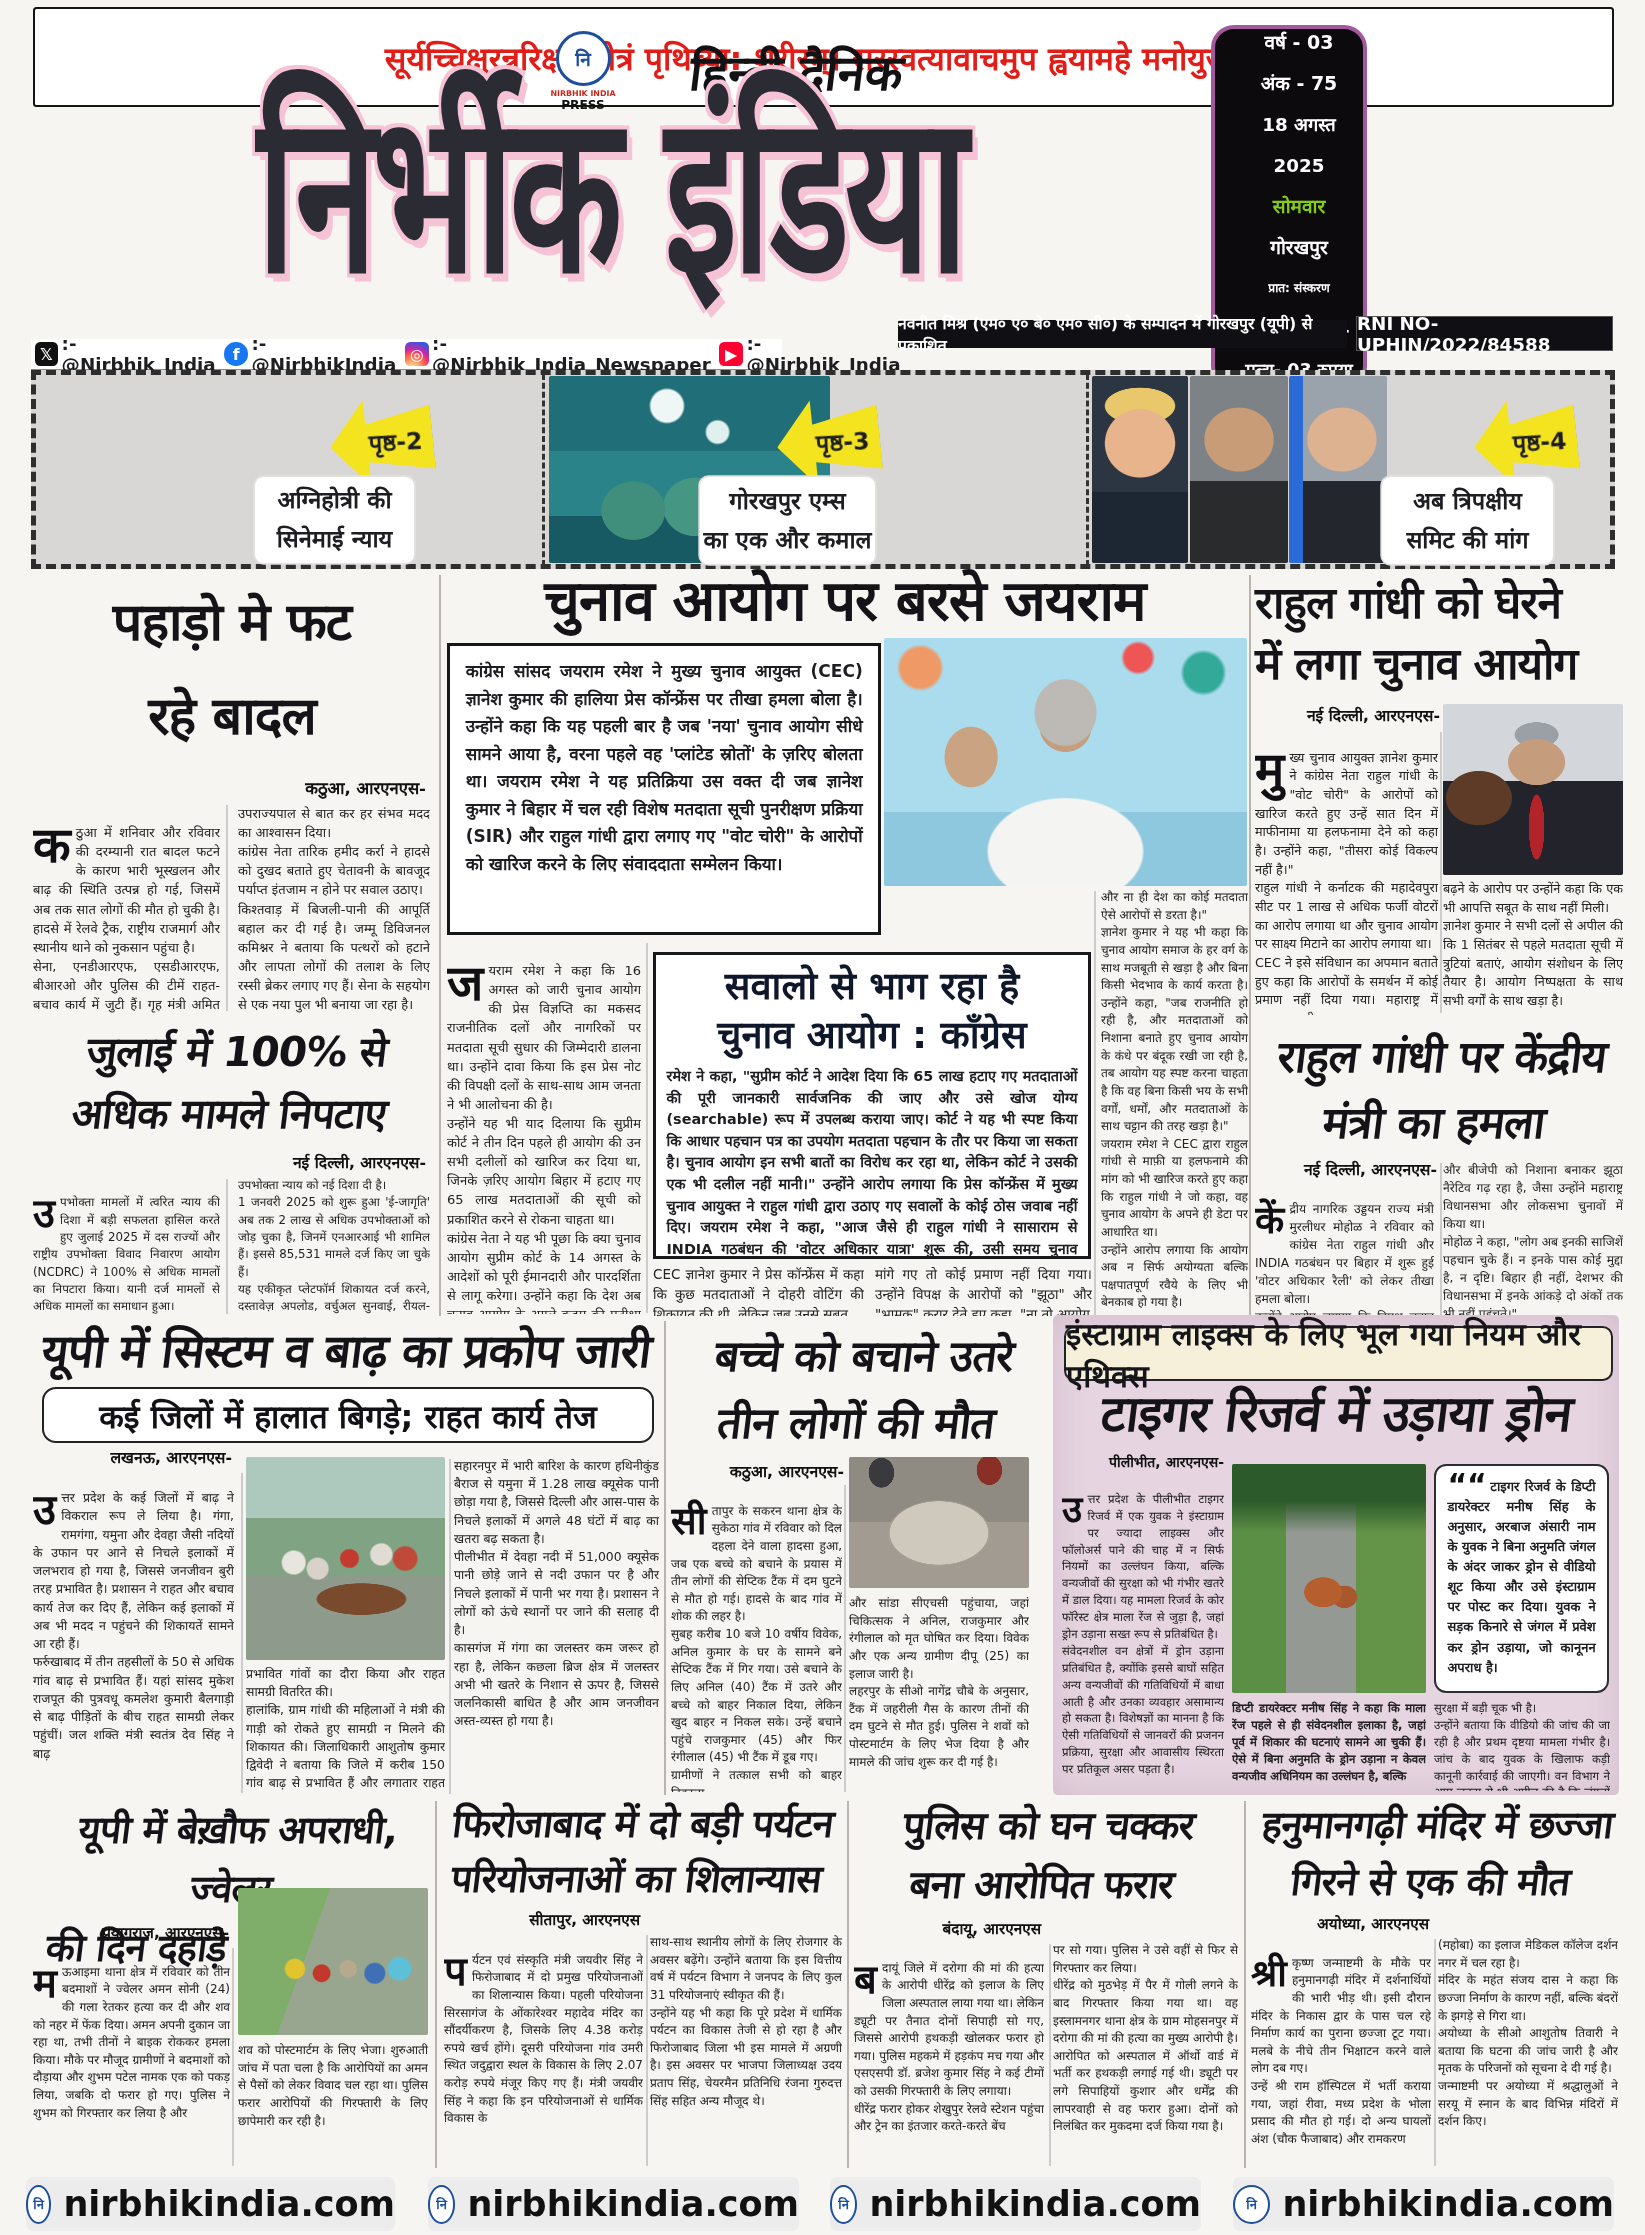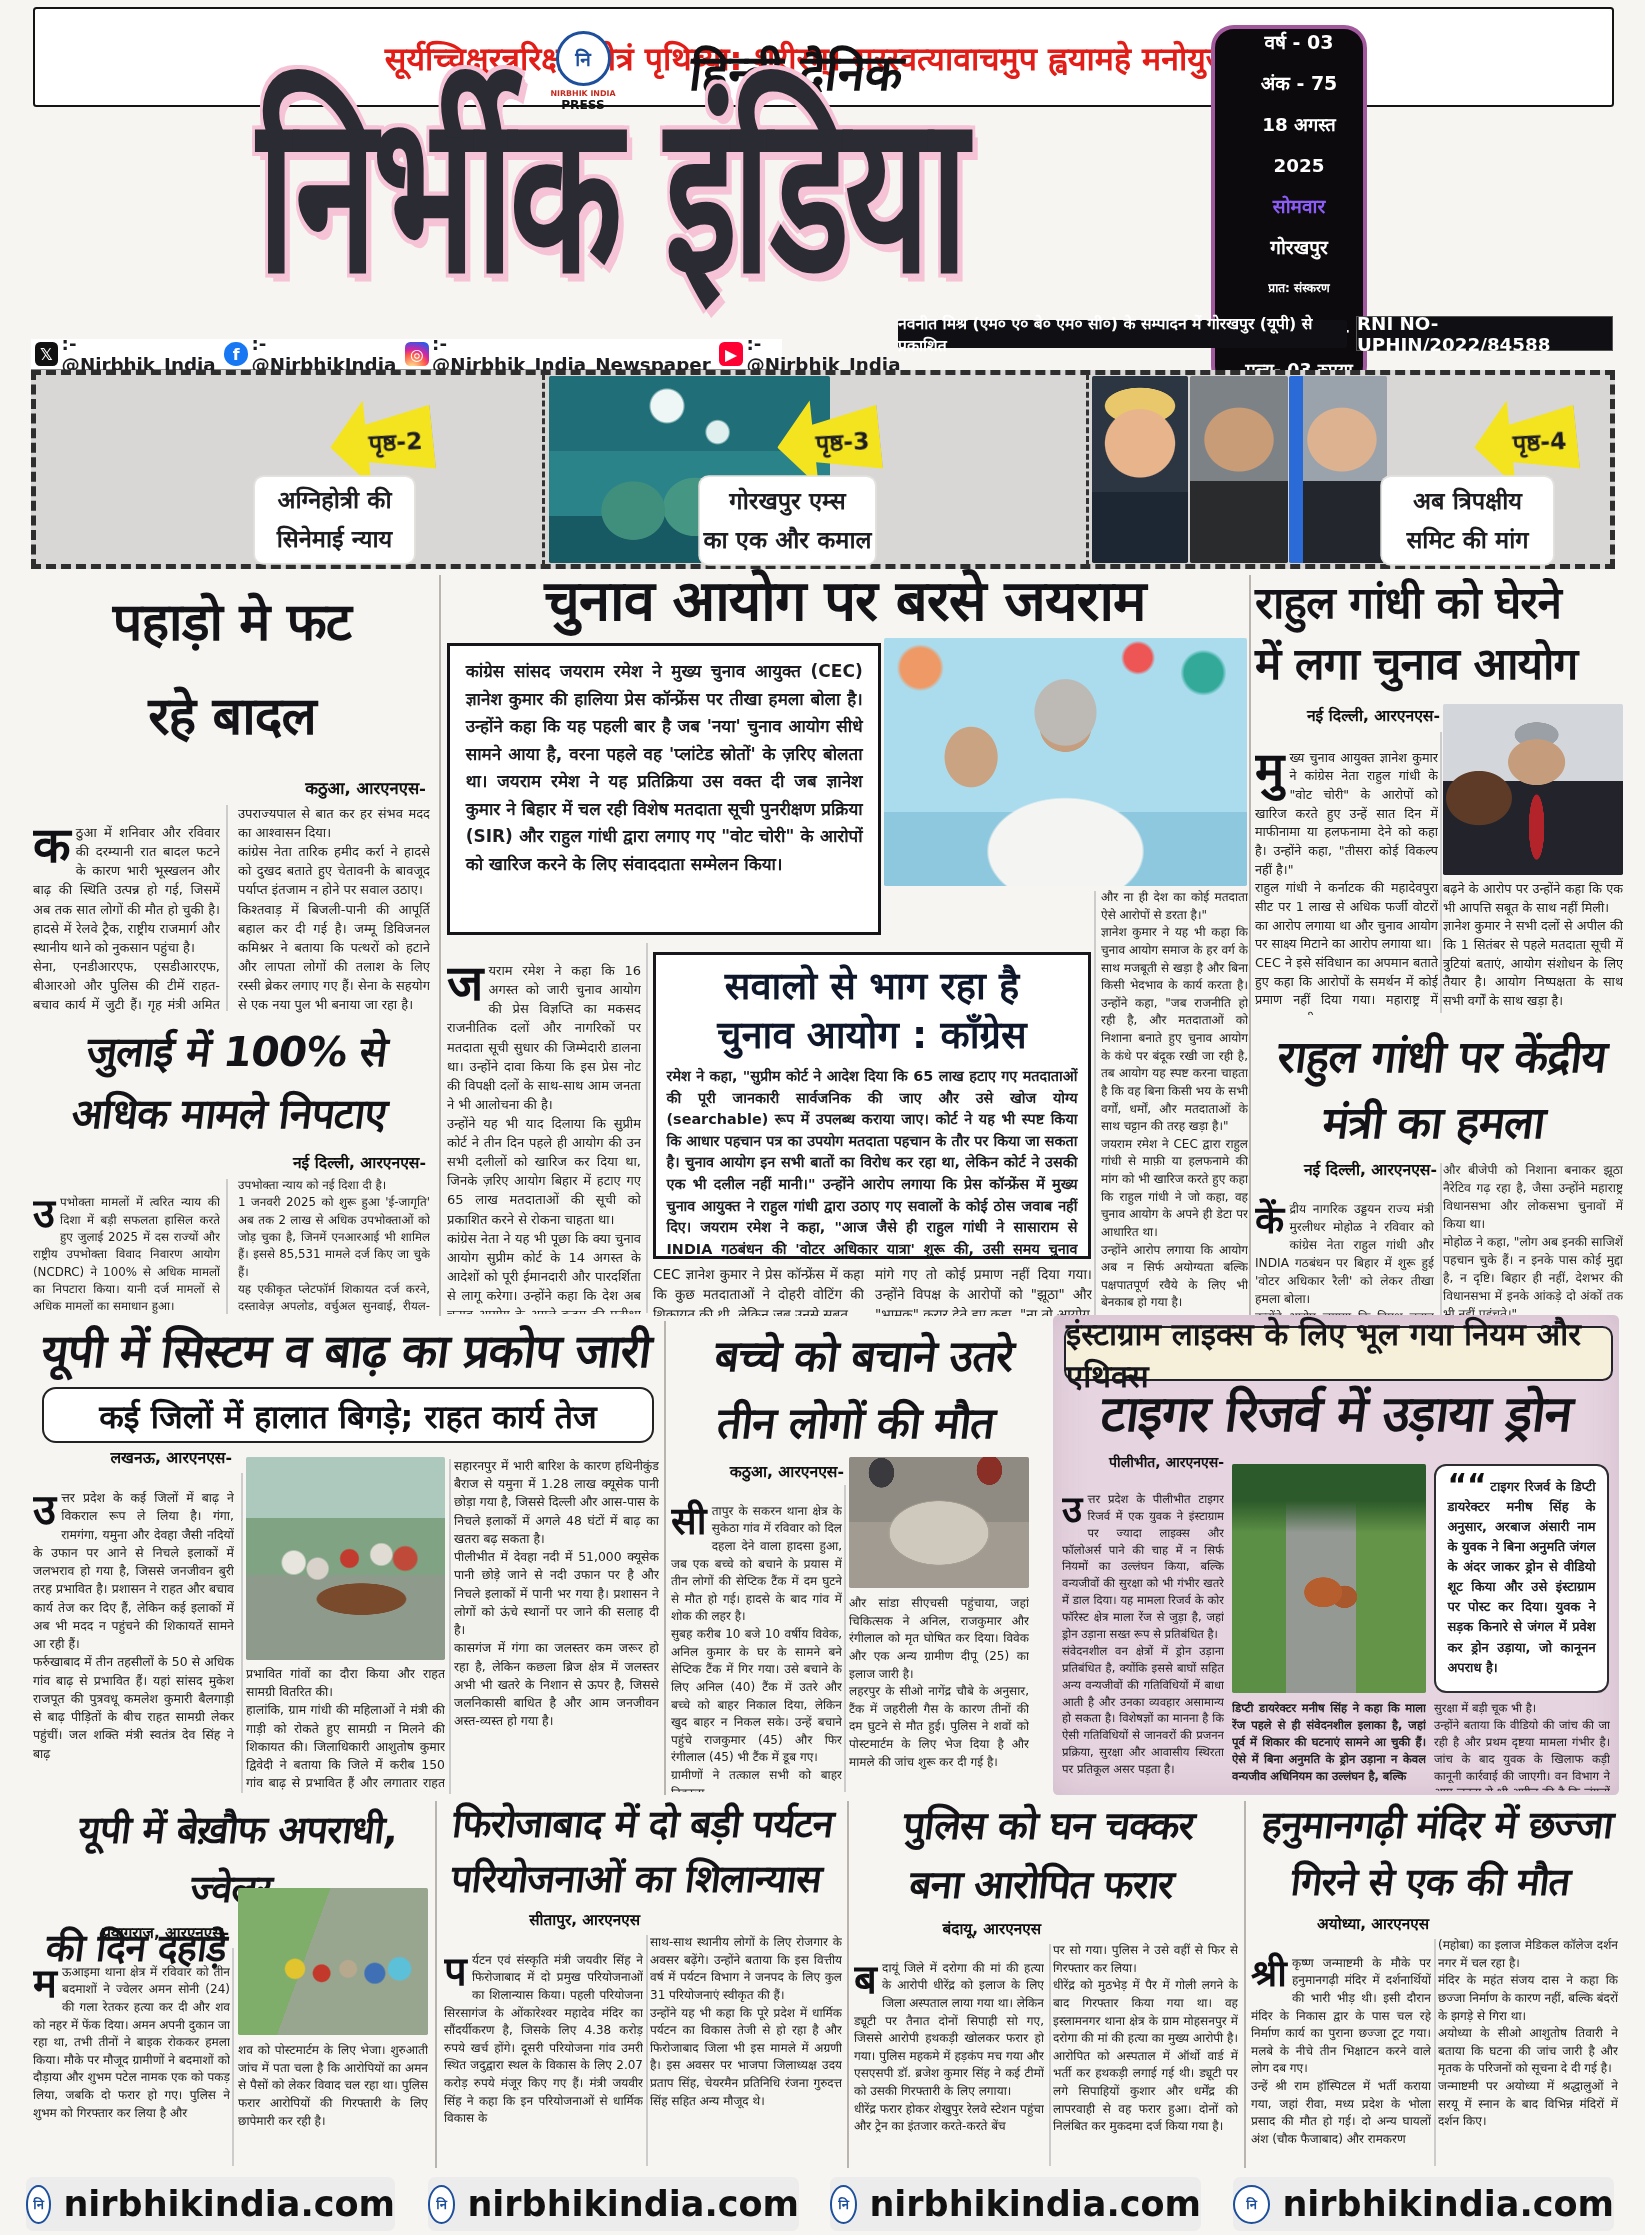--- a/index.html
+++ b/index.html
@@ -47,21 +47,21 @@
     <div style="color:#c42a1e;font-size:7.9px;font-weight:bold;margin-top:2.6px;">NIRBHIK INDIA</div>
     <div style="color:#111;font-size:12.2px;font-weight:bold;">PRESS</div>
   </div>
   <div class="abs slant" style="left:690px;top:38px;width:245px;font-weight:bold;font-size:49px;color:#121215;">हिन्दी दैनिक</div>
   <div class="abs title-big" style="left:19px;top:84px;width:1183px;text-align:center;font-size:147px;transform:scaleY(1.5);transform-origin:top center;line-height:1;">निर्भीक इंडिया</div>
 
   <div class="abs" style="left:1211px;top:24.5px;width:128px;height:356px;background:#0d0a0d;border:4.4px solid #a2589c;border-radius:23px;display:flex;flex-direction:column;justify-content:center;padding-left:20px;">
     <div class="center" style="color:#fff;font-weight:bold;font-size:19px;line-height:41px;">वर्ष - 03</div>
     <div class="center" style="color:#fff;font-weight:bold;font-size:19px;line-height:41px;">अंक - 75</div>
     <div class="center" style="color:#fff;font-weight:bold;font-size:18.3px;line-height:41px;">18 अगस्त 2025</div>
-    <div class="center" style="color:#8b5cf6;font-weight:bold;font-size:19px;line-height:41px;">सोमवार</div>
+    <div class="center" style="color:#84cc16;font-weight:bold;font-size:19px;line-height:41px;">सोमवार</div>
     <div class="center" style="color:#fff;font-weight:bold;font-size:19px;line-height:41px;">गोरखपुर</div>
     <div class="center" style="color:#ffffff;font-weight:bold;font-size:12px;line-height:41px;">प्रात: संस्करण</div>
     <div class="center" style="color:#fff;font-weight:bold;font-size:17.5px;line-height:41px;">पृष्ठ संख्या- 04</div>
     <div class="center" style="color:#fff;font-weight:bold;font-size:17.5px;line-height:41px;">मूल्य- 03 रुपया</div>
   </div>
 
   <div class="abs blackbar" style="left:898px;top:320px;width:449px;height:28px;font-size:15.7px;border-radius:2.6px;">
     <span>नवनीत मिश्र (एम० ए० बे० एम० सी०) के सम्पादन में गोरखपुर (यूपी) से प्रकाशित</span>
   </div>
   <div class="abs blackbar" style="left:1356px;top:316px;width:255px;height:33px;font-size:18.3px;border:1.7px solid #555;">

